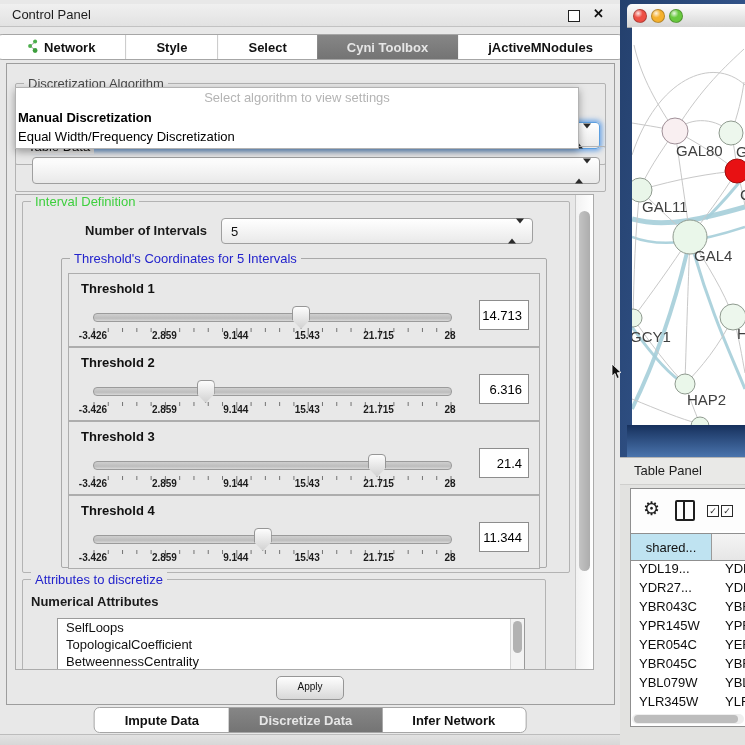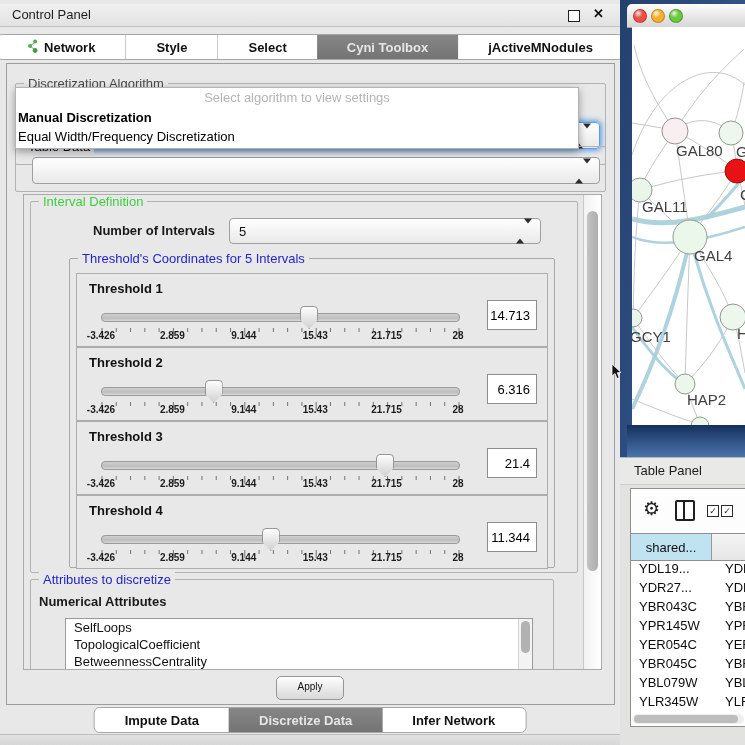--- a/index.html
+++ b/index.html
@@ -33,21 +33,21 @@
   .spin{position:absolute;right:8px;top:50%;transform:translateY(-50%);}
   .spin .up{width:0;height:0;border:4px solid transparent;border-bottom:5px solid #2b2b2b;border-top:none;margin-bottom:2px;}
   .spin .dn{width:0;height:0;border:4px solid transparent;border-top:5px solid #2b2b2b;border-bottom:none;}
   .focus-glow{box-shadow:0 0 5px 2px rgba(90,155,230,.85);border-color:#5c9fe0;}
   
   #algo-popup{position:absolute;left:8px;top:23px;width:562px;height:60px;background:#fff;border:1px solid #b3b3b3;box-shadow:0 3px 8px rgba(0,0,0,.35);z-index:20;}
   #algo-popup .ph{height:20px;line-height:20px;text-align:center;color:#b4b4b4;font-size:13px;}
   #algo-popup .pi{height:19px;line-height:19px;padding-left:2px;font-size:13px;color:#000;white-space:nowrap;}
   #algo-popup .pi.bold{font-weight:bold;}
   
-  #scroll-area{position:absolute;left:8px;top:130px;width:577px;height:474px;border:1px solid #ababab;background:#e8e8e8;overflow:hidden;margin-left:8px;}
+  #scroll-area{position:absolute;left:8px;top:130px;width:577px;height:474px;border:1px solid #ababab;background:#e8e8e8;overflow:hidden;}
   #main-vscroll{position:absolute;right:0;top:0;width:17px;height:100%;background:linear-gradient(to right,#f2f2f2,#ffffff);border-left:1px solid #c9c9c9;}
   #main-vscroll .vthumb{position:absolute;left:3px;top:16px;width:11px;height:360px;background:linear-gradient(to right,#c3c3c3,#adadad);border-radius:6px;}
   
   .thr-panel{position:absolute;left:6px;width:470px;height:72px;background:#e8e8e8;border:1px solid #adadad;}
   .thr-label{position:absolute;left:12px;top:7px;font-size:13px;font-weight:bold;color:#111;}
   .thr-track{position:absolute;left:24px;top:39px;width:357px;height:7px;border:1px solid #9b9b9b;border-radius:4px;background:linear-gradient(#cfcfcf,#bdbdbd 60%,#d8d8d8);}
   .thr-thumb{position:absolute;top:-8px;width:16px;height:21px;background:linear-gradient(#fdfdfd,#d2d2d2);border:1px solid #969696;border-radius:4px 4px 2px 2px;clip-path:polygon(0 0,100% 0,100% 60%,50% 100%,0 60%);}
   .thr-ticks{position:absolute;left:24px;top:49px;}
   .thr-ticklabel{position:absolute;top:56px;transform:translateX(-50%);font-size:10px;font-weight:bold;color:#1d1d1d;white-space:nowrap;}
   .thr-value{position:absolute;right:10px;top:26px;width:50px;height:30px;border:1px solid #8d8d8d;background:#fff;font-family:"Liberation Sans",sans-serif;font-size:13px;text-align:right;padding:0 6px 0 0;color:#000;}

